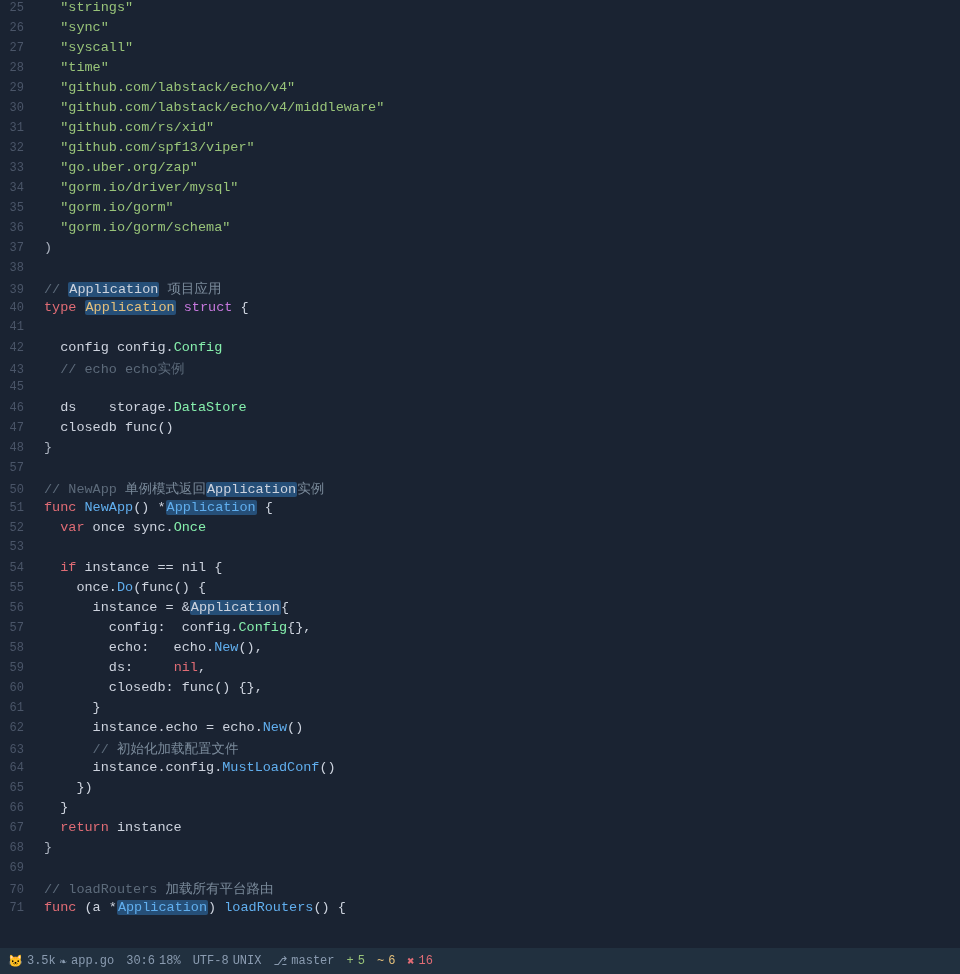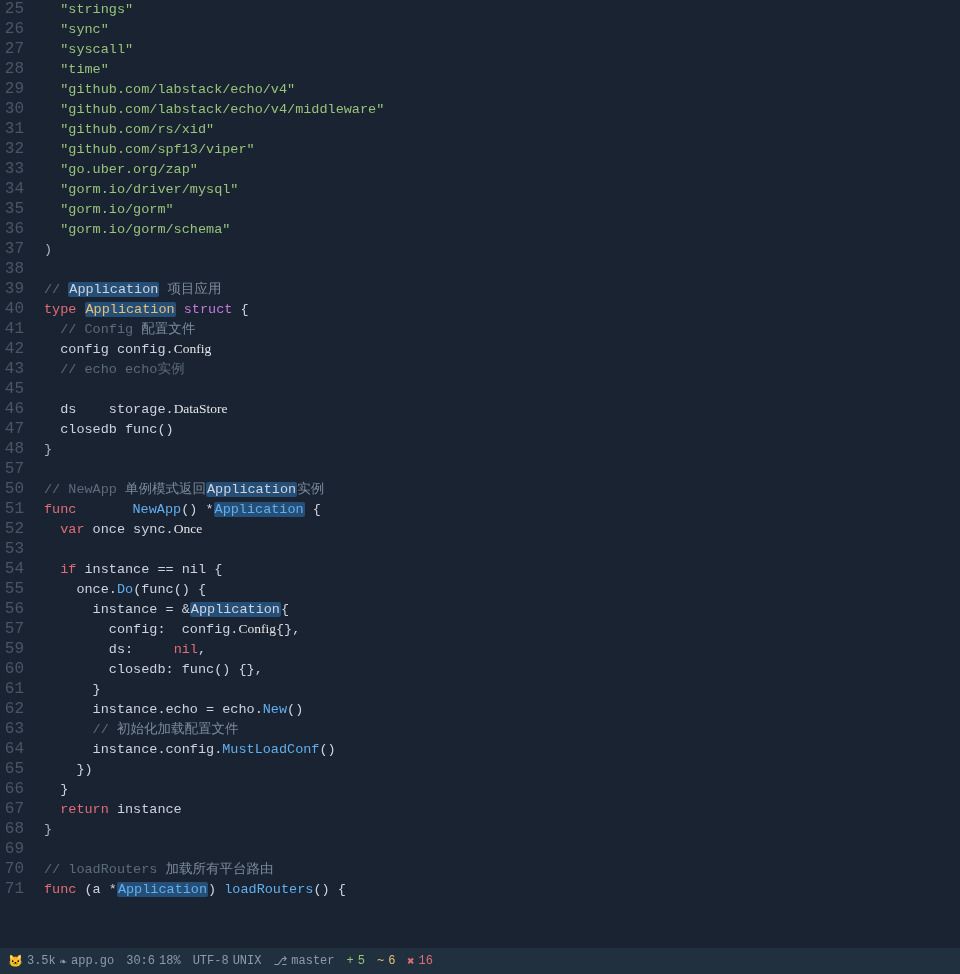--- a/index.html
+++ b/index.html
@@ -28,41 +28,41 @@
       position: relative;
       white-space: pre;
     }
     .line-num {
       color: #4a5568;
       width: 32px;
       min-width: 32px;
       text-align: right;
       padding-right: 8px;
       user-select: none;
-      font-size: 16px;
+      font-size: 12px;
     }
     .line-gutter {
       width: 4px;
       min-width: 4px;
       background: transparent;
       margin-right: 8px;
     }
     .line-gutter.red { background: #e05555; }
     .line-gutter.blue { background: #5588ee; }
     .line-content {
       flex: 1;
       padding-right: 10px;
     }
     
     .kw { color: #e06c75; } 
-    .kw-blue { color: #61afef; margin-left: 48px; } 
+    .kw-blue { color: #61afef; } 
     .str { color: #98c379; } 
     .comment { color: #5c6a7a; } 
     .comment-cn { color: #7a8a9a; text-align: right; }
-    .type-name { color: #e5e5e5; font-family: Liberation Serif, serif; } 
+    .type-name { color: #86efac; } 
     .highlight-box {
       background: #264f78;
       border-radius: 2px;
       color: #cdd3de;
       padding: 0 1px;
     }
     .highlight-orange {
       background: #264f78;
       border-radius: 2px;
       color: #e5c07b;
@@ -117,36 +117,37 @@
     <div class="code-line"><span class="line-num">31</span><span class="line-gutter"></span><span class="line-content"><span class="str">  "github.com/rs/xid"</span></span></div>
     <div class="code-line"><span class="line-num">32</span><span class="line-gutter"></span><span class="line-content"><span class="str">  "github.com/spf13/viper"</span></span></div>
     <div class="code-line"><span class="line-num">33</span><span class="line-gutter"></span><span class="line-content"><span class="str">  "go.uber.org/zap"</span></span></div>
     <div class="code-line"><span class="line-num">34</span><span class="line-gutter"></span><span class="line-content"><span class="str">  "gorm.io/driver/mysql"</span></span></div>
     <div class="code-line"><span class="line-num">35</span><span class="line-gutter"></span><span class="line-content"><span class="str">  "gorm.io/gorm"</span></span></div>
     <div class="code-line"><span class="line-num">36</span><span class="line-gutter"></span><span class="line-content"><span class="str">  "gorm.io/gorm/schema"</span></span></div>
     <div class="code-line"><span class="line-num">37</span><span class="line-gutter"></span><span class="line-content"><span class="punct">)</span></span></div>
     <div class="code-line"><span class="line-num">38</span><span class="line-gutter"></span><span class="line-content">&nbsp;</span></div>
     <div class="code-line"><span class="line-num">39</span><span class="line-gutter"></span><span class="line-content"><span class="comment">// </span><span class="highlight-box comment">Application</span><span class="comment-cn"> 项目应用</span></span></div>
     <div class="code-line"><span class="line-num">40</span><span class="line-gutter"></span><span class="line-content"><span class="kw">type </span><span class="highlight-orange">Application</span><span class="field"> </span><span class="struct-kw">struct</span><span class="field"> {</span></span></div>
-    <div class="code-line"><span class="line-num">41</span><span class="line-gutter"></span><span class="line-content"><span class="comment">  // Config </span><span class="comment-cn">配置文件</span></span></div>
+    <div class="code-line"><span class="line-num">41</span><span class="line-gutter"></span></div>
     <div class="code-line"><span class="line-num">42</span><span class="line-gutter"></span><span class="line-content"><span class="field">  config config.</span><span class="type-name">Config</span></span></div>
     <div class="code-line"><span class="line-num">43</span><span class="line-gutter"></span><span class="line-content"><span class="comment">  // echo echo实例</span></span></div>
     <div class="code-line"><span class="line-num">45</span><span class="line-gutter"></span></div>
     <div class="code-line"><span class="line-num">46</span><span class="line-gutter"></span><span class="line-content"><span class="field">  ds    storage.</span><span class="type-name">DataStore</span></span></div>
     <div class="code-line"><span class="line-num">47</span><span class="line-gutter"></span><span class="line-content"><span class="field">  closedb func()</span></span></div>
     <div class="code-line"><span class="line-num">48</span><span class="line-gutter"></span><span class="line-content"><span class="punct">}</span></span></div>
     <div class="code-line"><span class="line-num">57</span><span class="line-gutter"></span><span class="line-content">&nbsp;</span></div>
     <div class="code-line"><span class="line-num">50</span><span class="line-gutter"></span><span class="line-content"><span class="comment">// NewApp </span><span class="comment-cn">单例模式返回</span><span class="highlight-box comment">Application</span><span class="comment-cn">实例</span></span></div>
     <div class="code-line"><span class="line-num">51</span><span class="line-gutter"></span><span class="line-content"><span class="kw">func </span><span class="kw-blue">NewApp</span><span class="field">() *</span><span class="highlight-box" style="color: rgb(97, 175, 239);">Application</span><span class="field"> {</span></span></div>
     <div class="code-line"><span class="line-num">52</span><span class="line-gutter"></span><span class="line-content"><span class="field">  </span><span class="kw">var</span><span class="field"> once sync.</span><span class="type-name">Once</span></span></div>
     <div class="code-line"><span class="line-num">53</span><span class="line-gutter"></span></div>
     <div class="code-line"><span class="line-num">54</span><span class="line-gutter"></span><span class="line-content"><span class="field">  </span><span class="kw">if</span><span class="field"> instance == nil {</span></span></div>
     <div class="code-line"><span class="line-num">55</span><span class="line-gutter blue"></span><span class="line-content"><span class="field">    once.</span><span class="method">Do</span><span class="field">(func() {</span></span></div>
     <div class="code-line"><span class="line-num">56</span><span class="line-gutter blue"></span><span class="line-content"><span class="field">      instance = &amp;</span><span class="highlight-box" style="color: rgb(205, 211, 222);">Application</span><span class="field">{</span></span></div>
     <div class="code-line"><span class="line-num">57</span><span class="line-gutter"></span><span class="line-content"><span class="field">        config:  config.</span><span class="type-name">Config</span><span class="field">{},</span><span class="punct"></span></span></div>
+    <div class="code-line"><span class="line-num">58</span><span class="line-gutter"></span><span class="line-content"><span class="field">        echo:   echo.</span><span class="method">New</span><span class="field">(),</span></span></div>
     <div class="code-line"><span class="line-num">59</span><span class="line-gutter"></span><span class="line-content"><span class="field">        ds:     </span><span class="nil">nil</span><span class="field">,</span></span></div>
     <div class="code-line"><span class="line-num">60</span><span class="line-gutter"></span><span class="line-content"><span class="field">        closedb: func() {},</span><span class="punct"></span></span></div>
     <div class="code-line"><span class="line-num">61</span><span class="line-gutter"></span><span class="line-content"><span class="field">      }</span></span></div>
     <div class="code-line"><span class="line-num">62</span><span class="line-gutter"></span><span class="line-content"><span class="field">      instance.echo = echo.</span><span class="method">New</span><span class="field">()</span></span></div>
     <div class="code-line"><span class="line-num">63</span><span class="line-gutter"></span><span class="line-content"><span class="comment">      // </span><span class="comment-cn">初始化加载配置文件</span></span></div>
     <div class="code-line"><span class="line-num">64</span><span class="line-gutter"></span><span class="line-content"><span class="field">      instance.config.</span><span class="method">MustLoadConf</span><span class="field">()</span></span></div>
     <div class="code-line"><span class="line-num">65</span><span class="line-gutter"></span><span class="line-content"><span class="field">    })</span></span></div>
     <div class="code-line"><span class="line-num">66</span><span class="line-gutter"></span><span class="line-content"><span class="field">  }</span></span></div>
     <div class="code-line"><span class="line-num">67</span><span class="line-gutter"></span><span class="line-content"><span class="field">  </span><span class="kw">return</span><span class="field"> instance</span></span></div>
     <div class="code-line"><span class="line-num">68</span><span class="line-gutter"></span><span class="line-content"><span class="punct">}</span></span></div>

